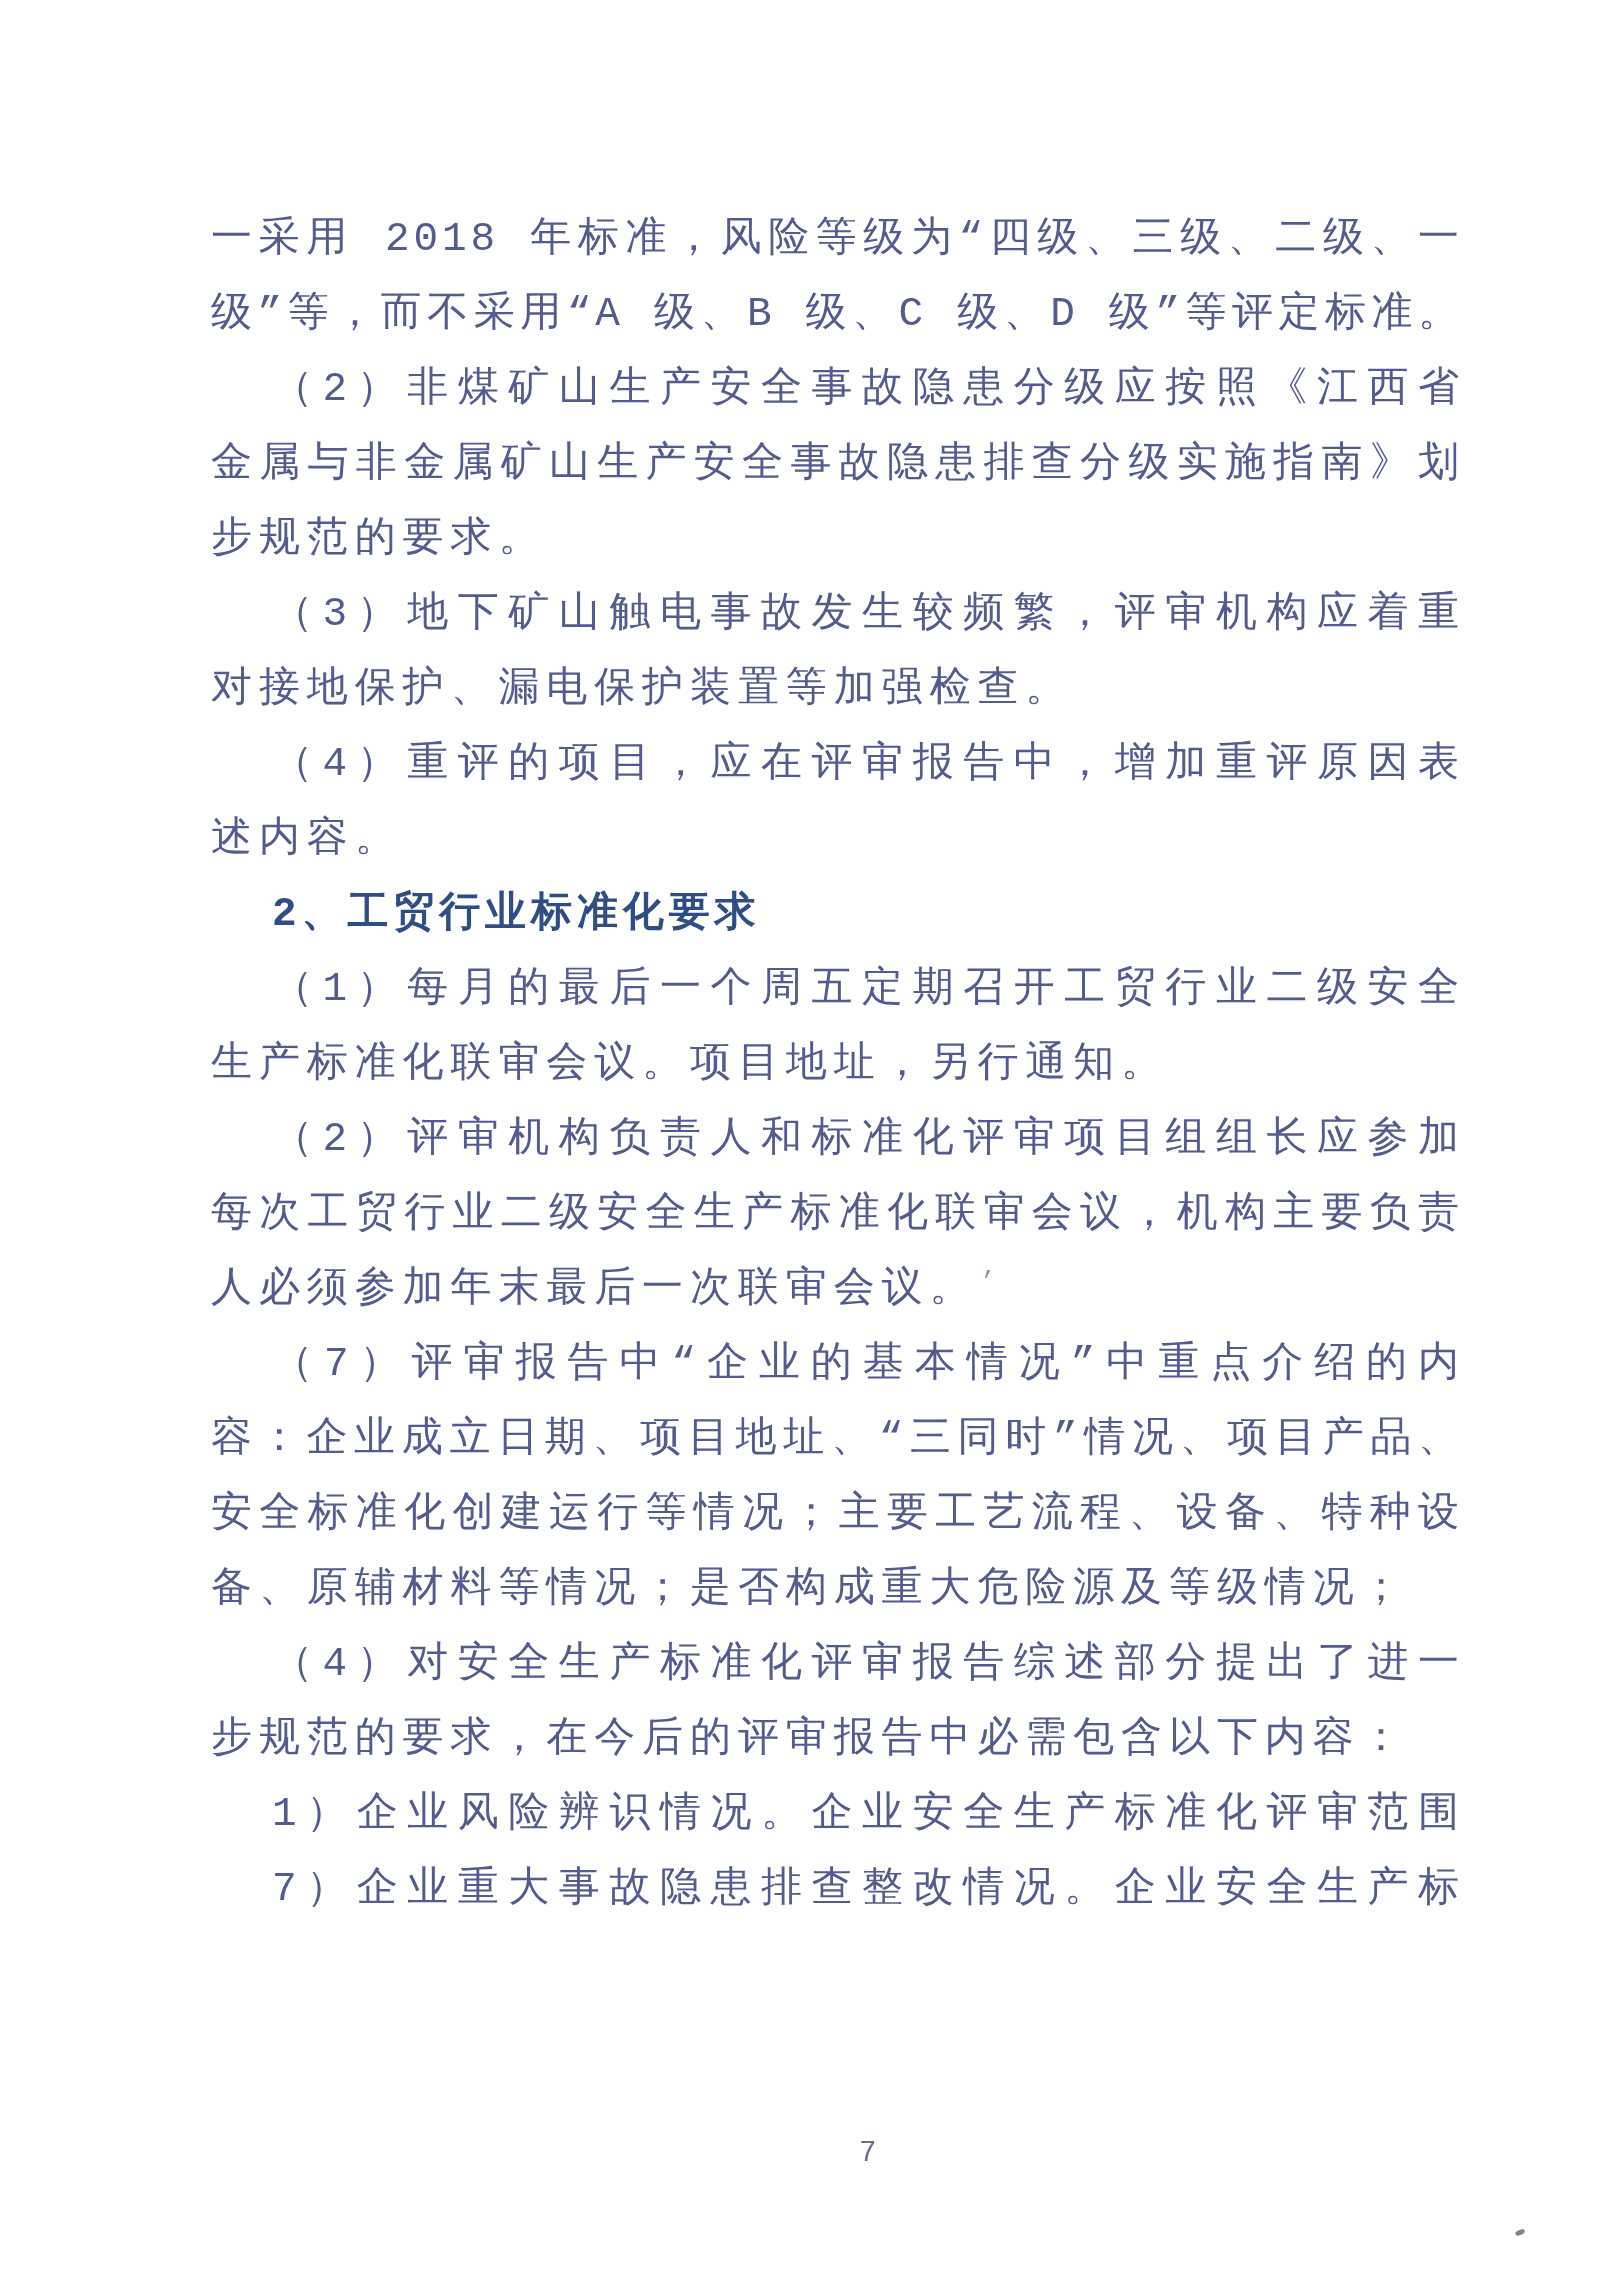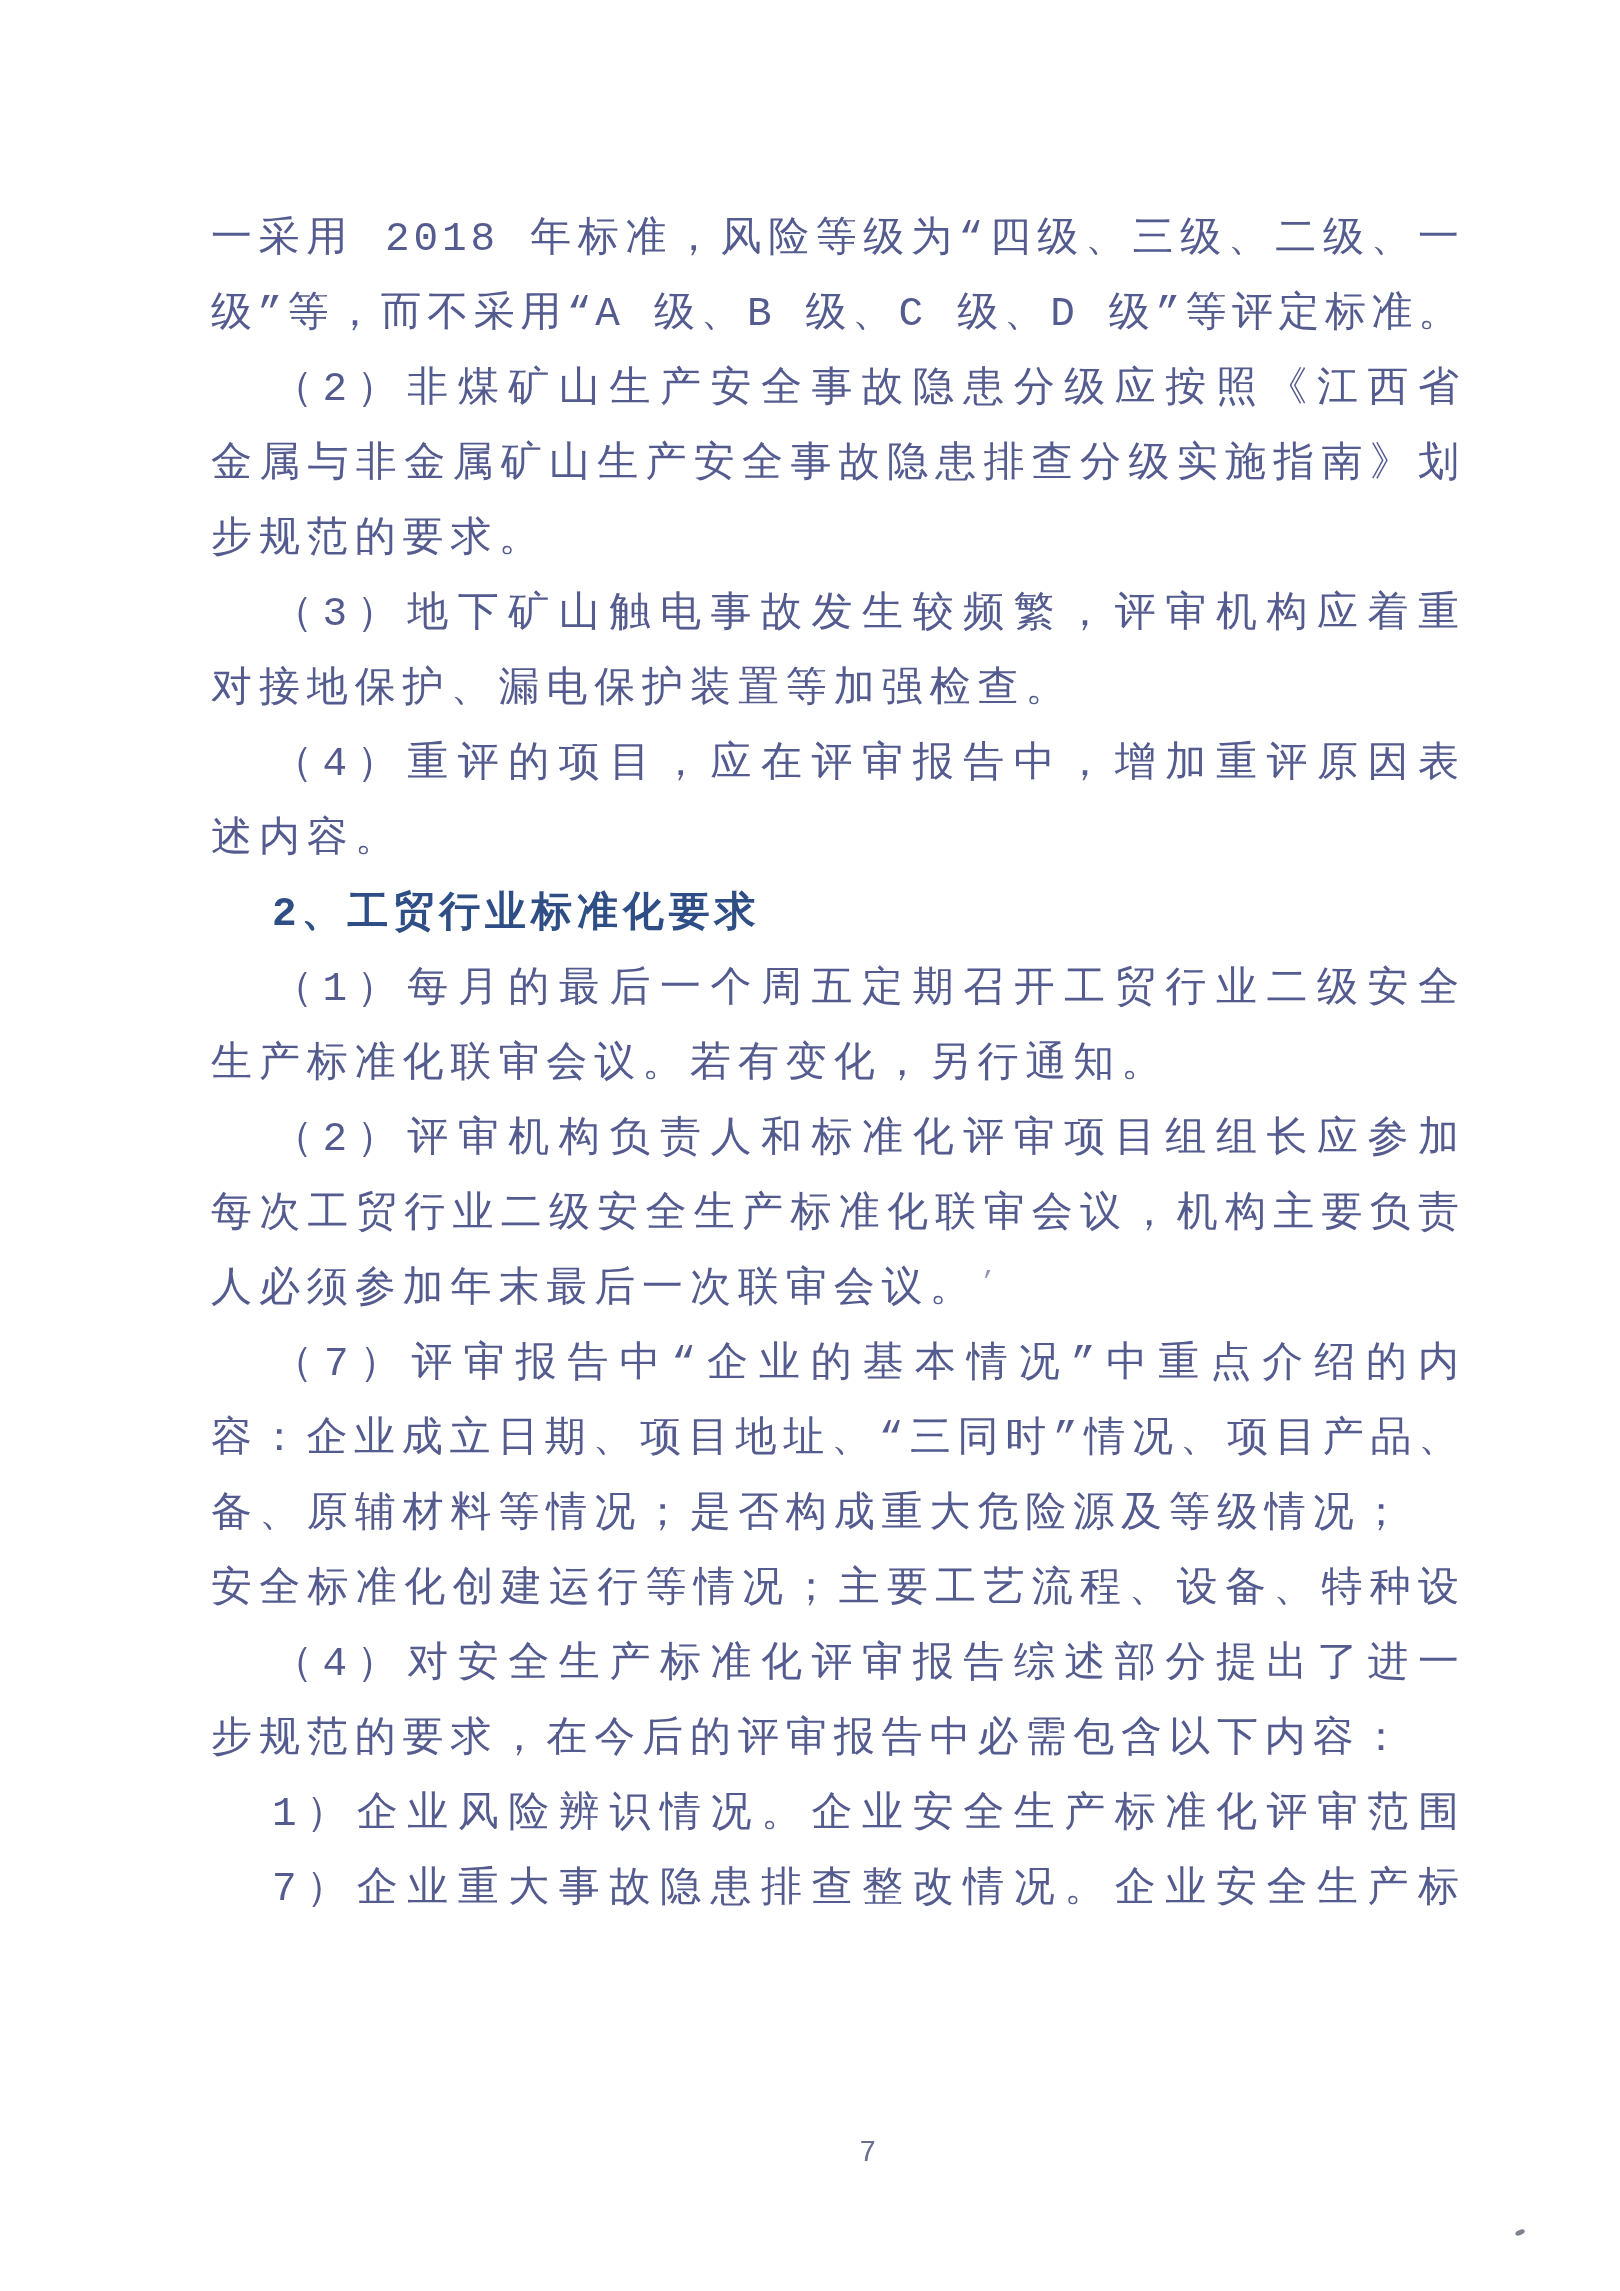--- a/index.html
+++ b/index.html
@@ -86,32 +86,32 @@
       </div>
       <div class="para">
         <div class="line fill indent">（4）重评的项目，应在评审报告中，增加重评原因表</div>
         <div class="line spread">述内容。</div>
       </div>
       <div class="para heading">
         <div class="line indent">2、工贸行业标准化要求</div>
       </div>
       <div class="para">
         <div class="line fill indent">（1）每月的最后一个周五定期召开工贸行业二级安全</div>
-        <div class="line spread">生产标准化联审会议。若有变化，另行通知。</div>
+        <div class="line spread">生产标准化联审会议。项目地址，另行通知。</div>
       </div>
       <div class="para">
         <div class="line fill indent">（2）评审机构负责人和标准化评审项目组组长应参加</div>
         <div class="line fill">每次工贸行业二级安全生产标准化联审会议，机构主要负责</div>
         <div class="line spread">人必须参加年末最后一次联审会议。</div>
       </div>
       <div class="para">
         <div class="line fill indent">（7）评审报告中“企业的基本情况”中重点介绍的内</div>
         <div class="line fill">容：企业成立日期、项目地址、“三同时”情况、项目产品、</div>
+        <div class="line fill">安全标准化创建运行等情况；主要工艺流程、设备、特种设</div>
         <div class="line spread">备、原辅材料等情况；是否构成重大危险源及等级情况；</div>
-        <div class="line fill">安全标准化创建运行等情况；主要工艺流程、设备、特种设</div>
       </div>
       <div class="para">
         <div class="line fill indent">（4）对安全生产标准化评审报告综述部分提出了进一</div>
         <div class="line spread">步规范的要求，在今后的评审报告中必需包含以下内容：</div>
       </div>
       <div class="para">
         <div class="line fill indent">1）企业风险辨识情况。企业安全生产标准化评审范围</div>
       </div>
       <div class="para">
         <div class="line fill indent">7）企业重大事故隐患排查整改情况。企业安全生产标</div>

